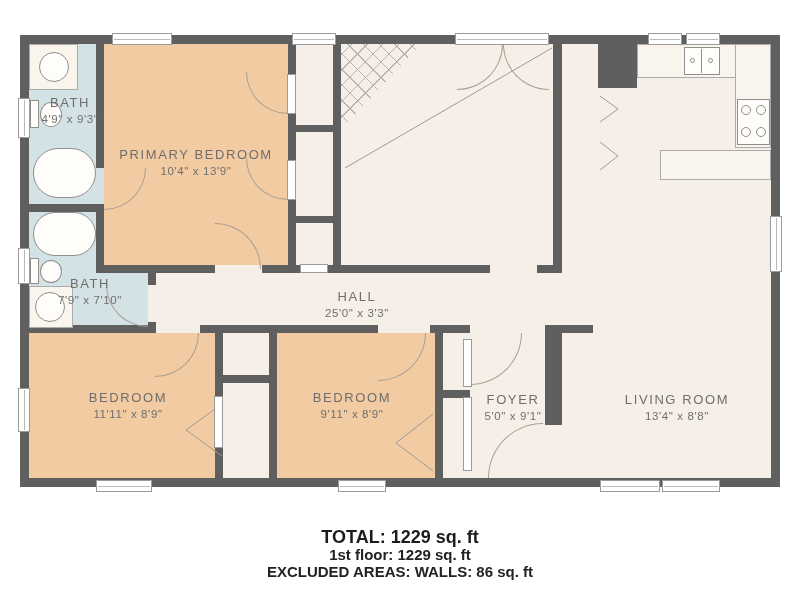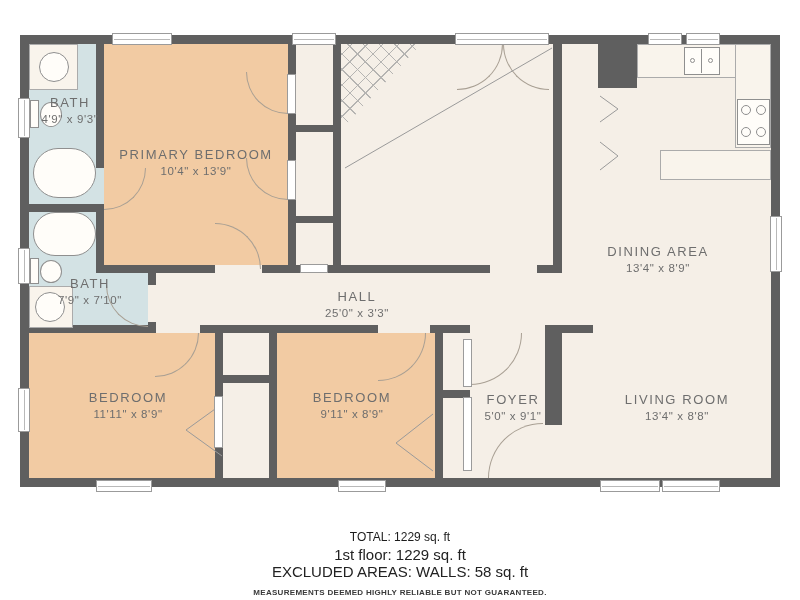--- a/index.html
+++ b/index.html
@@ -28,22 +28,22 @@
      clip-path:polygon(0 0,100% 0,0 100%);opacity:.8}
   .room-label{position:absolute;transform:translate(-50%,0);text-align:center;color:#6e6e6e;
      white-space:nowrap;z-index:40}
   .rname{font-size:13px;letter-spacing:1.6px}
   .rdims{font-size:11.5px;letter-spacing:.6px;margin-top:3px}
   #watermark{position:absolute;left:82px;top:396px;z-index:50;font-size:45px;font-weight:400;
      color:rgba(125,125,125,.42);letter-spacing:1px;white-space:nowrap;
      text-shadow:0 0 1px rgba(255,255,255,.5)}
   #overlay-lines{position:absolute;left:0;top:0;z-index:26}
   #footer{position:absolute;left:0;top:529px;width:800px;text-align:center;color:#1c1c1c;z-index:60}
-  .f-total{font-size:12px;font-weight:400;line-height:17px}
-  .f-line{font-size:15px;font-weight:400;line-height:17px;color:#222}
+  .f-total{font-size:18px;font-weight:700;line-height:17px}
+  .f-line{font-size:15px;font-weight:700;line-height:17px;color:#222}
   .f-disc{font-size:8px;font-weight:600;letter-spacing:.3px;color:#3a3a3a;margin-top:8px}
 </style>
 </head>
 <body>
 
 <div id="plan">
 
   <div class="fill" style="left:20px;top:35px;width:760px;height:452px;background:#f5efe7"></div>
   <div class="fill" style="left:29px;top:44px;width:75px;height:162px;background:#d3e2e4"></div>
   <div class="fill" style="left:29px;top:212px;width:67px;height:61px;background:#d3e2e4"></div>
@@ -151,24 +151,20 @@
   </svg>
 
   <div class="room-label" style="left:70px;top:95px">
     <div class="rname">BATH</div>
     <div class="rdims">4'9" x 9'3"</div>
   </div>
   <div class="room-label" style="left:196px;top:147px">
     <div class="rname">PRIMARY BEDROOM</div>
     <div class="rdims">10'4" x 13'9"</div>
   </div>
-  <div class="room-label" style="left:658px;top:244px">
-    <div class="rname">DINING AREA</div>
-    <div class="rdims">13'4" x 8'9"</div>
-  </div>
   <div class="room-label" style="left:90px;top:276px">
     <div class="rname">BATH</div>
     <div class="rdims">7'9" x 7'10"</div>
   </div>
   <div class="room-label" style="left:357px;top:289px">
     <div class="rname">HALL</div>
     <div class="rdims">25'0" x 3'3"</div>
   </div>
   <div class="room-label" style="left:128px;top:390px">
     <div class="rname">BEDROOM</div>
@@ -185,15 +181,14 @@
   <div class="room-label" style="left:677px;top:392px">
     <div class="rname">LIVING ROOM</div>
     <div class="rdims">13'4" x 8'8"</div>
   </div>
 
 </div>
 
 <div id="footer">
   <div class="f-total">TOTAL: 1229 sq. ft</div>
   <div class="f-line">1st floor: 1229 sq. ft</div>
-  <div class="f-line">EXCLUDED AREAS: WALLS: 58 sq. ft</div>
-  <div class="f-disc">MEASUREMENTS DEEMED HIGHLY RELIABLE BUT NOT GUARANTEED.</div>
+  <div class="f-line">EXCLUDED AREAS: WALLS: 86 sq. ft</div>
 </div>
 
 </body></html>

